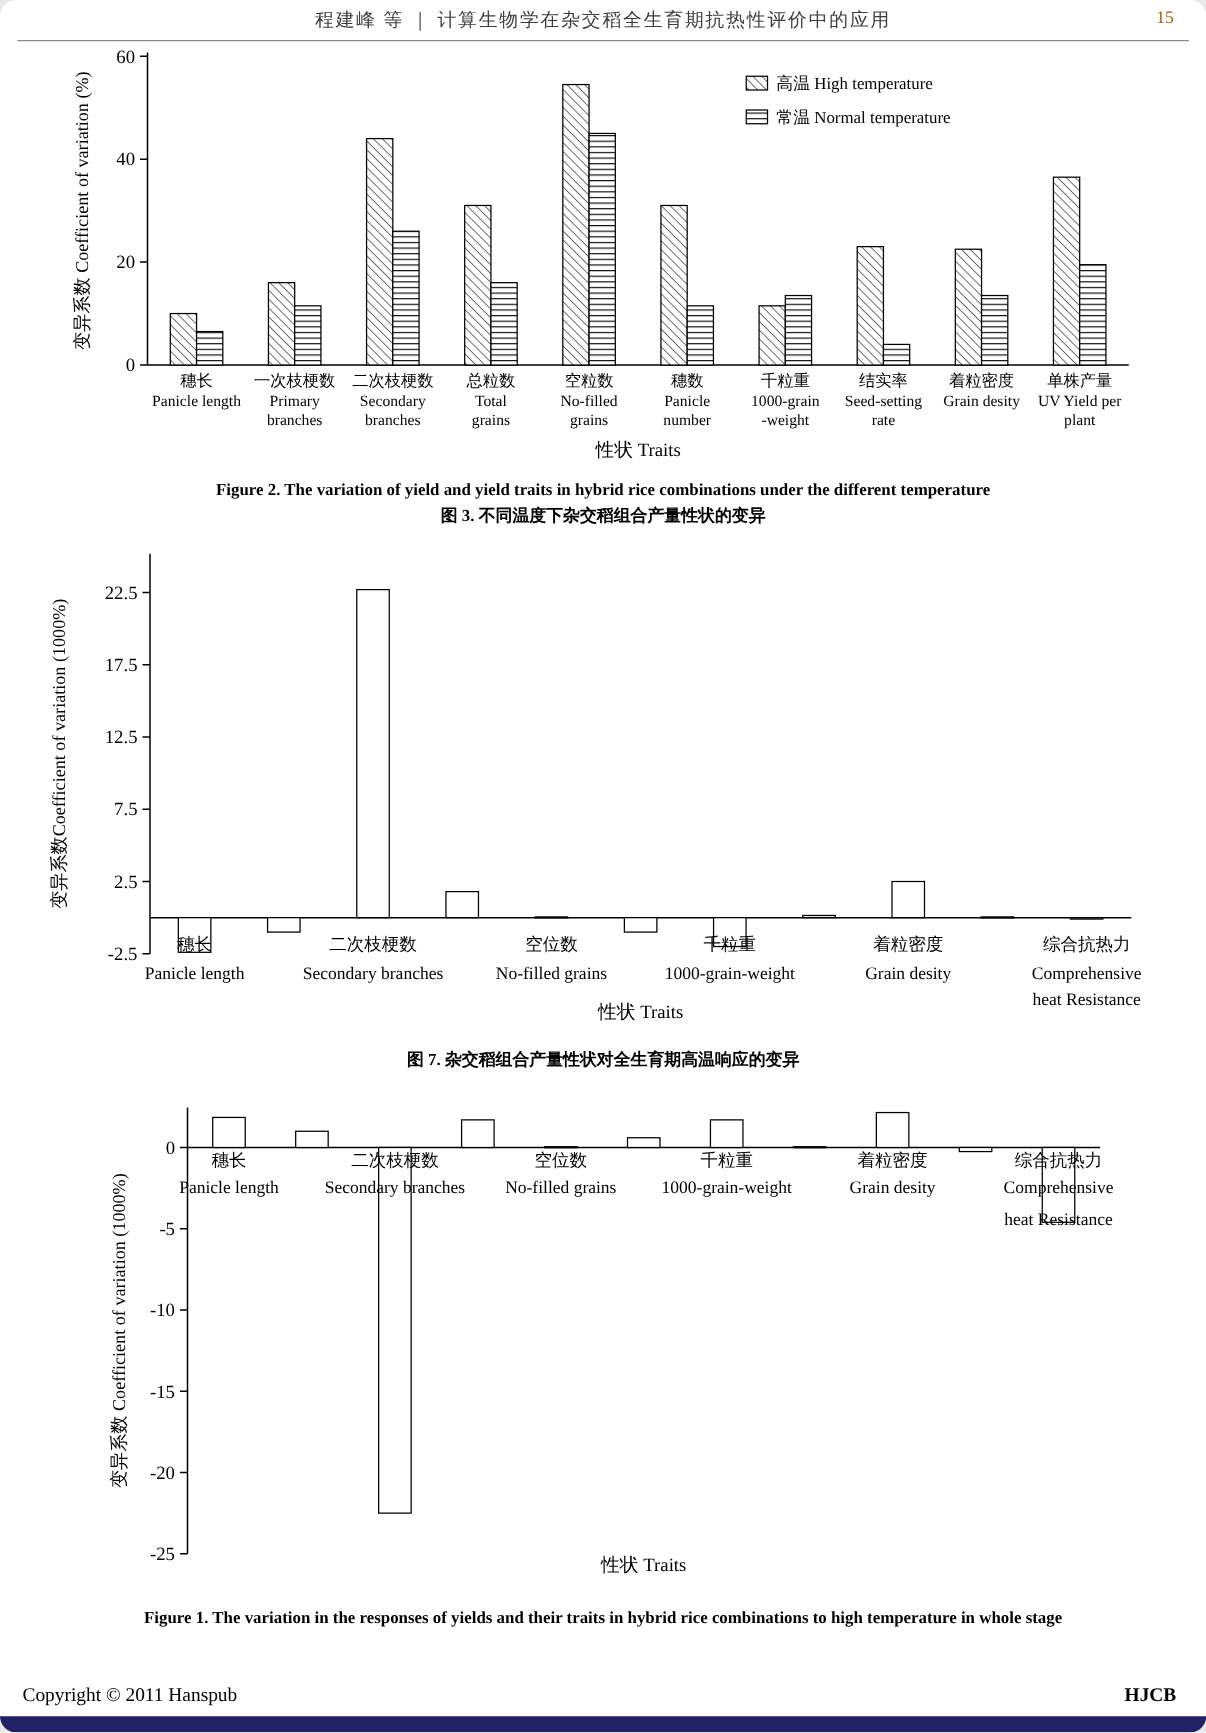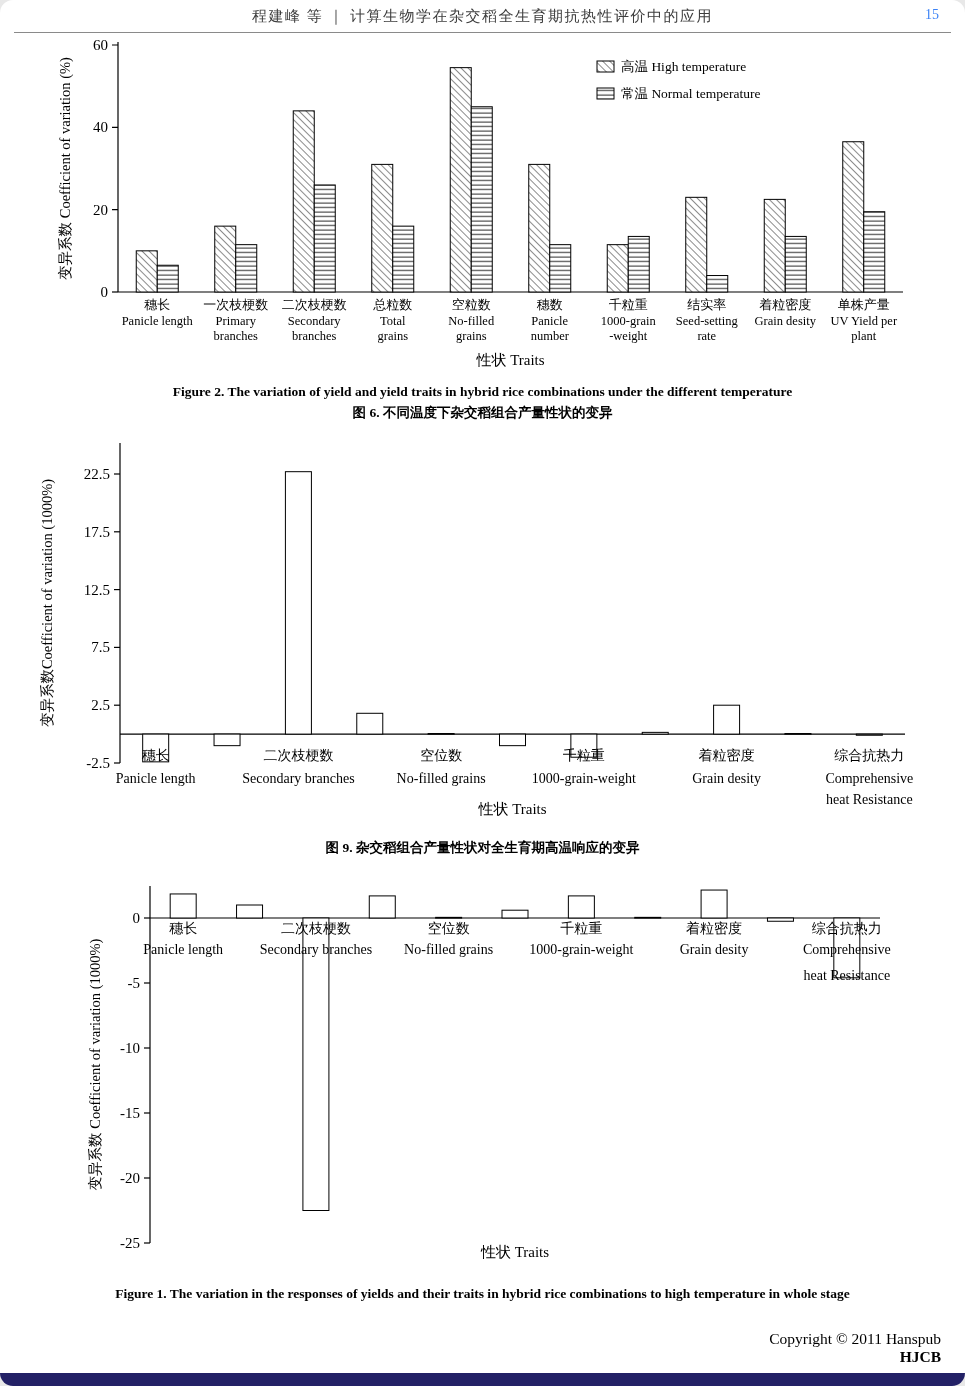--- a/index.html
+++ b/index.html
@@ -6,32 +6,32 @@
   body { background:#e8e8e8; }
   .page {
     position:relative; width:965px; height:1386px; margin:0 auto;
     background:#ffffff; color:#000;
     font-family:"Liberation Serif","DejaVu Serif",serif;
     overflow:hidden;
     border-radius:13px;
   }
   .header { position:relative; padding-top:7px; text-align:center;
     font-size:15px; color:#3d3d3d; letter-spacing:1.5px; }
-  .page-num { position:absolute; top:7px; right:26px; font-size:14px; color:#3b82f6; letter-spacing:0; }
+  .page-num { position:absolute; top:7px; right:26px; font-size:14px; color:#a16207; letter-spacing:0; }
   .rule { border:none; border-top:1px solid #8a8a8a; margin:6px 14px 0 14px; }
   figure { margin:0; }
   .fig2 { margin-top:6px; }
   .fig3 { margin-top:14px; }
   .fig4 { margin-top:22px; }
   figcaption { text-align:center; font-weight:bold; font-size:13.5px; line-height:1.55; margin-top:5px; }
   svg { display:block; margin:0 auto; }
   svg text { font-family:"Liberation Serif","DejaVu Serif",serif; fill:#000; }
   .footer { position:absolute; left:0; right:0; bottom:15px;
     display:flex; justify-content:space-between; align-items:flex-end;
-    padding:0 24px 5px 18px; font-size:15.5px;flex-direction:column; }
+    padding:0 24px 5px 18px; font-size:15.5px; }
   .footer .journal { font-weight:bold; }
   .bottom-bar { position:absolute; left:0; right:0; bottom:0; height:13px; background:#232166; }
 </style>
 </head>
 <body>
 
 <div class="page">
 
   <div class="header">
     <span>程建峰 等 ｜ 计算生物学在杂交稻全生育期抗热性评价中的应用</span>
@@ -111,21 +111,21 @@
         <text x="863.75" y="286" text-anchor="middle" font-size="12.5">UV Yield per</text>
         <text x="863.75" y="301" text-anchor="middle" font-size="12.5">plant</text>
         <text x="510.5" y="326" text-anchor="middle" font-size="15">性状  Traits</text>
         <rect x="597" y="22" width="17" height="11" fill="url(#hd)" stroke="#000" stroke-width="1"></rect>
         <text x="621" y="32" font-size="13.5">高温 High temperature</text>
         <rect x="597" y="49" width="17" height="11" fill="url(#hh)" stroke="#000" stroke-width="1"></rect>
         <text x="621" y="59" font-size="13.5">常温 Normal temperature</text>
       </svg>
     <figcaption>
       <div>Figure 2. The variation of yield and yield traits in hybrid rice combinations under the different temperature</div>
-      <div>图 6. 不同温度下杂交稻组合产量性状的变异</div>
+      <div>图 3. 不同温度下杂交稻组合产量性状的变异</div>
     </figcaption>
   </figure>
 
   <figure class="fig3">
     <svg id="chart-fig3" width="965" height="395" viewBox="0 0 965 395">
         <line x1="120" y1="5" x2="120" y2="325" stroke="#000" stroke-width="1.2"></line>
         <line x1="120" y1="296.1" x2="905" y2="296.1" stroke="#000" stroke-width="1.2"></line>
         <line x1="114" y1="36" x2="120" y2="36" stroke="#000" stroke-width="1.2"></line>
         <text x="110" y="41" text-anchor="end" font-size="15">22.5</text>
         <line x1="114" y1="93.80000000000001" x2="120" y2="93.80000000000001" stroke="#000" stroke-width="1.2"></line>
@@ -159,21 +159,21 @@
         <text x="583.8636363636363" y="322" text-anchor="middle" font-size="14">千粒重</text>
         <text x="583.8636363636363" y="345" text-anchor="middle" font-size="14">1000-grain-weight</text>
         <text x="726.590909090909" y="322" text-anchor="middle" font-size="14">着粒密度</text>
         <text x="726.590909090909" y="345" text-anchor="middle" font-size="14">Grain desity</text>
         <text x="869.3181818181818" y="322" text-anchor="middle" font-size="14">综合抗热力</text>
         <text x="869.3181818181818" y="345" text-anchor="middle" font-size="14">Comprehensive</text>
         <text x="869.3181818181818" y="366" text-anchor="middle" font-size="14">heat Resistance</text>
         <text x="512.5" y="376" text-anchor="middle" font-size="15">性状 Traits</text>
       </svg>
     <figcaption>
-      <div>图 9. 杂交稻组合产量性状对全生育期高温响应的变异</div>
+      <div>图 7. 杂交稻组合产量性状对全生育期高温响应的变异</div>
     </figcaption>
   </figure>
 
   <figure class="fig4">
     <svg id="chart-fig4" width="965" height="398" viewBox="0 0 965 398">
         <line x1="150" y1="5" x2="150" y2="362" stroke="#000" stroke-width="1.2"></line>
         <line x1="150" y1="37" x2="880" y2="37" stroke="#000" stroke-width="1.2"></line>
         <line x1="144" y1="37" x2="150" y2="37" stroke="#000" stroke-width="1.2"></line>
         <text x="140" y="42" text-anchor="end" font-size="15">0</text>
         <line x1="144" y1="102" x2="150" y2="102" stroke="#000" stroke-width="1.2"></line>

